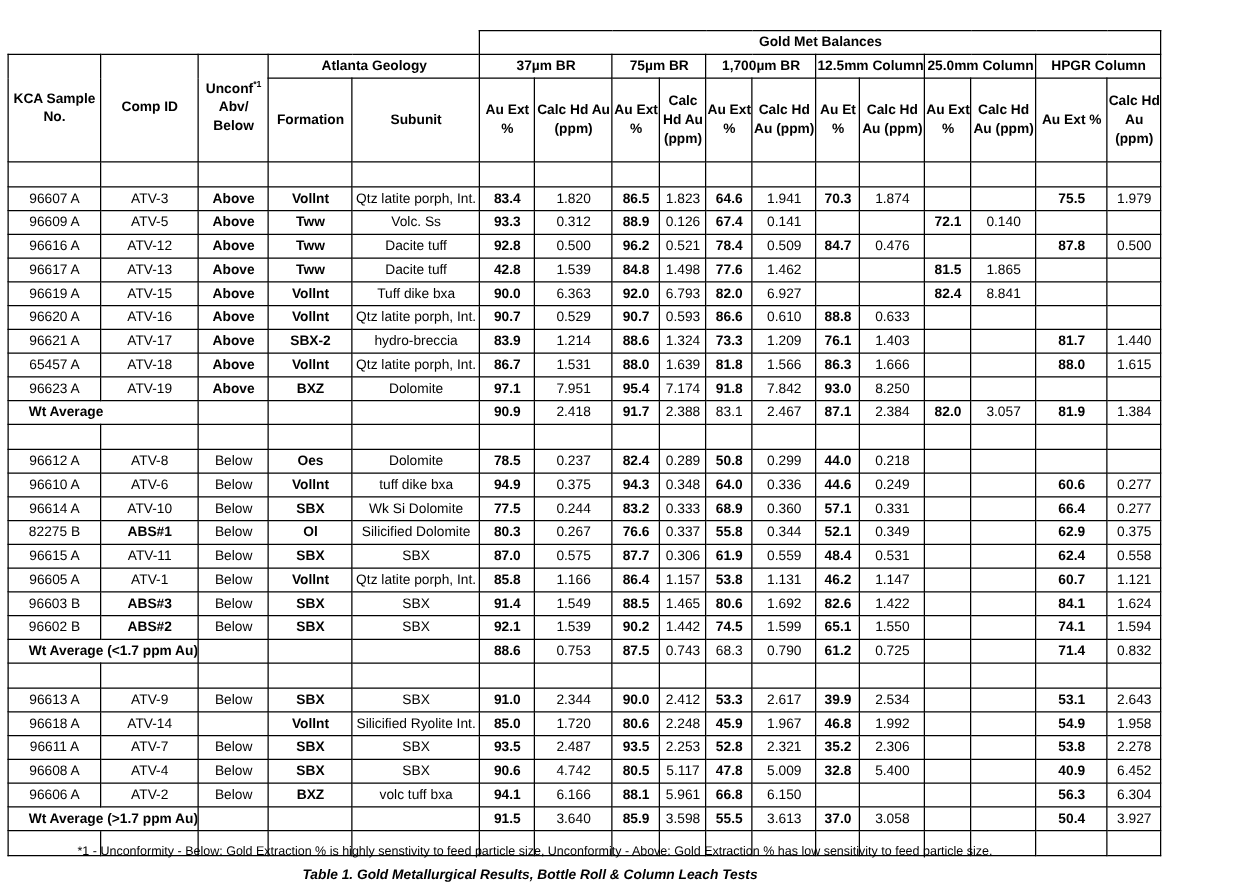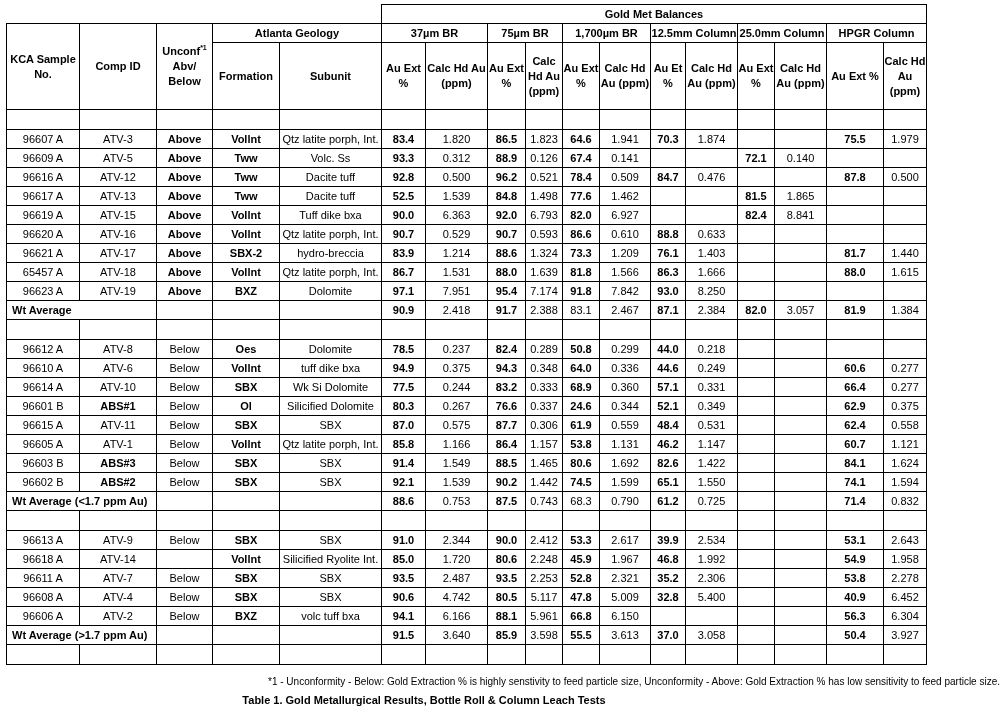--- a/index.html
+++ b/index.html
@@ -1,27 +1,27 @@
 <!DOCTYPE html>
 <html><head>
 <meta charset="utf-8">
 <style>
   html, body { margin:0; padding:0; background:#ffffff; }
   body { width:1000px; height:711px; position:relative; font-family:"Liberation Sans", sans-serif; color:#000; overflow:hidden; }
-  table { border-collapse:collapse; position:absolute; left:6px; top:4px; table-layout:fixed; font-size:11px; }
+  table { border-collapse:collapse; position:absolute; left:6px; top:24px; table-layout:fixed; font-size:11px; }
   td, th { border:1px solid #000; padding:0; text-align:center; vertical-align:middle; overflow:hidden; white-space:nowrap; }
   th { font-weight:bold; font-size:11px; line-height:15px; white-space:normal; }
   td { height:18px; line-height:18px; }
   tr.spacer td { height:19px; }
   td.b { font-weight:bold; }
-  td.left { text-align:left; padding-left:5px; font-weight:bold; }
+  td.left { text-align:left; padding-left:16px; font-weight:bold; }
   th.noborder { border:none; }
   .sup { font-size:7px; vertical-align:super; line-height:0; }
-  .footnote { position:absolute; top:676px; left:0; width:1000px; text-align:right; padding-left:84px; box-sizing:border-box; font-size:10px; }
-  .caption { position:absolute; top:694px; left:0; width:848px; text-align:center; font-size:11px; font-weight:bold; }
+  .footnote { position:absolute; top:676px; left:0; width:1000px; text-align:left; padding-left:62px; box-sizing:border-box; font-size:10px; }
+  .caption { position:absolute; top:694px; left:0; width:848px; text-align:center; font-size:11px; font-weight:bold; font-style:italic; }
 </style>
 </head>
 <body>
 
 <table>
   <colgroup>
     <col style="width:73px">
       <col style="width:77px">
       <col style="width:56px">
       <col style="width:67px">
@@ -150,21 +150,21 @@
         <td></td>
         <td class="b">87.8</td>
         <td>0.500</td>
       </tr>
       <tr>
         <td>96617 A</td>
         <td>ATV-13</td>
         <td class="b">Above</td>
         <td class="b">Tww</td>
         <td>Dacite tuff</td>
-        <td class="b">52.5</td>
+        <td class="b">42.8</td>
         <td>1.539</td>
         <td class="b">84.8</td>
         <td>1.498</td>
         <td class="b">77.6</td>
         <td>1.462</td>
         <td class="b"></td>
         <td></td>
         <td class="b">81.5</td>
         <td>1.865</td>
         <td class="b"></td>
@@ -353,30 +353,30 @@
         <td class="b">68.9</td>
         <td>0.360</td>
         <td class="b">57.1</td>
         <td>0.331</td>
         <td class="b"></td>
         <td></td>
         <td class="b">66.4</td>
         <td>0.277</td>
       </tr>
       <tr>
-        <td>96601 B</td>
+        <td>82275 B</td>
         <td class="b">ABS#1</td>
         <td>Below</td>
         <td class="b">Ol</td>
         <td>Silicified Dolomite</td>
         <td class="b">80.3</td>
         <td>0.267</td>
         <td class="b">76.6</td>
         <td>0.337</td>
-        <td class="b">24.6</td>
+        <td class="b">55.8</td>
         <td>0.344</td>
         <td class="b">52.1</td>
         <td>0.349</td>
         <td class="b"></td>
         <td></td>
         <td class="b">62.9</td>
         <td>0.375</td>
       </tr>
       <tr>
         <td>96615 A</td>

